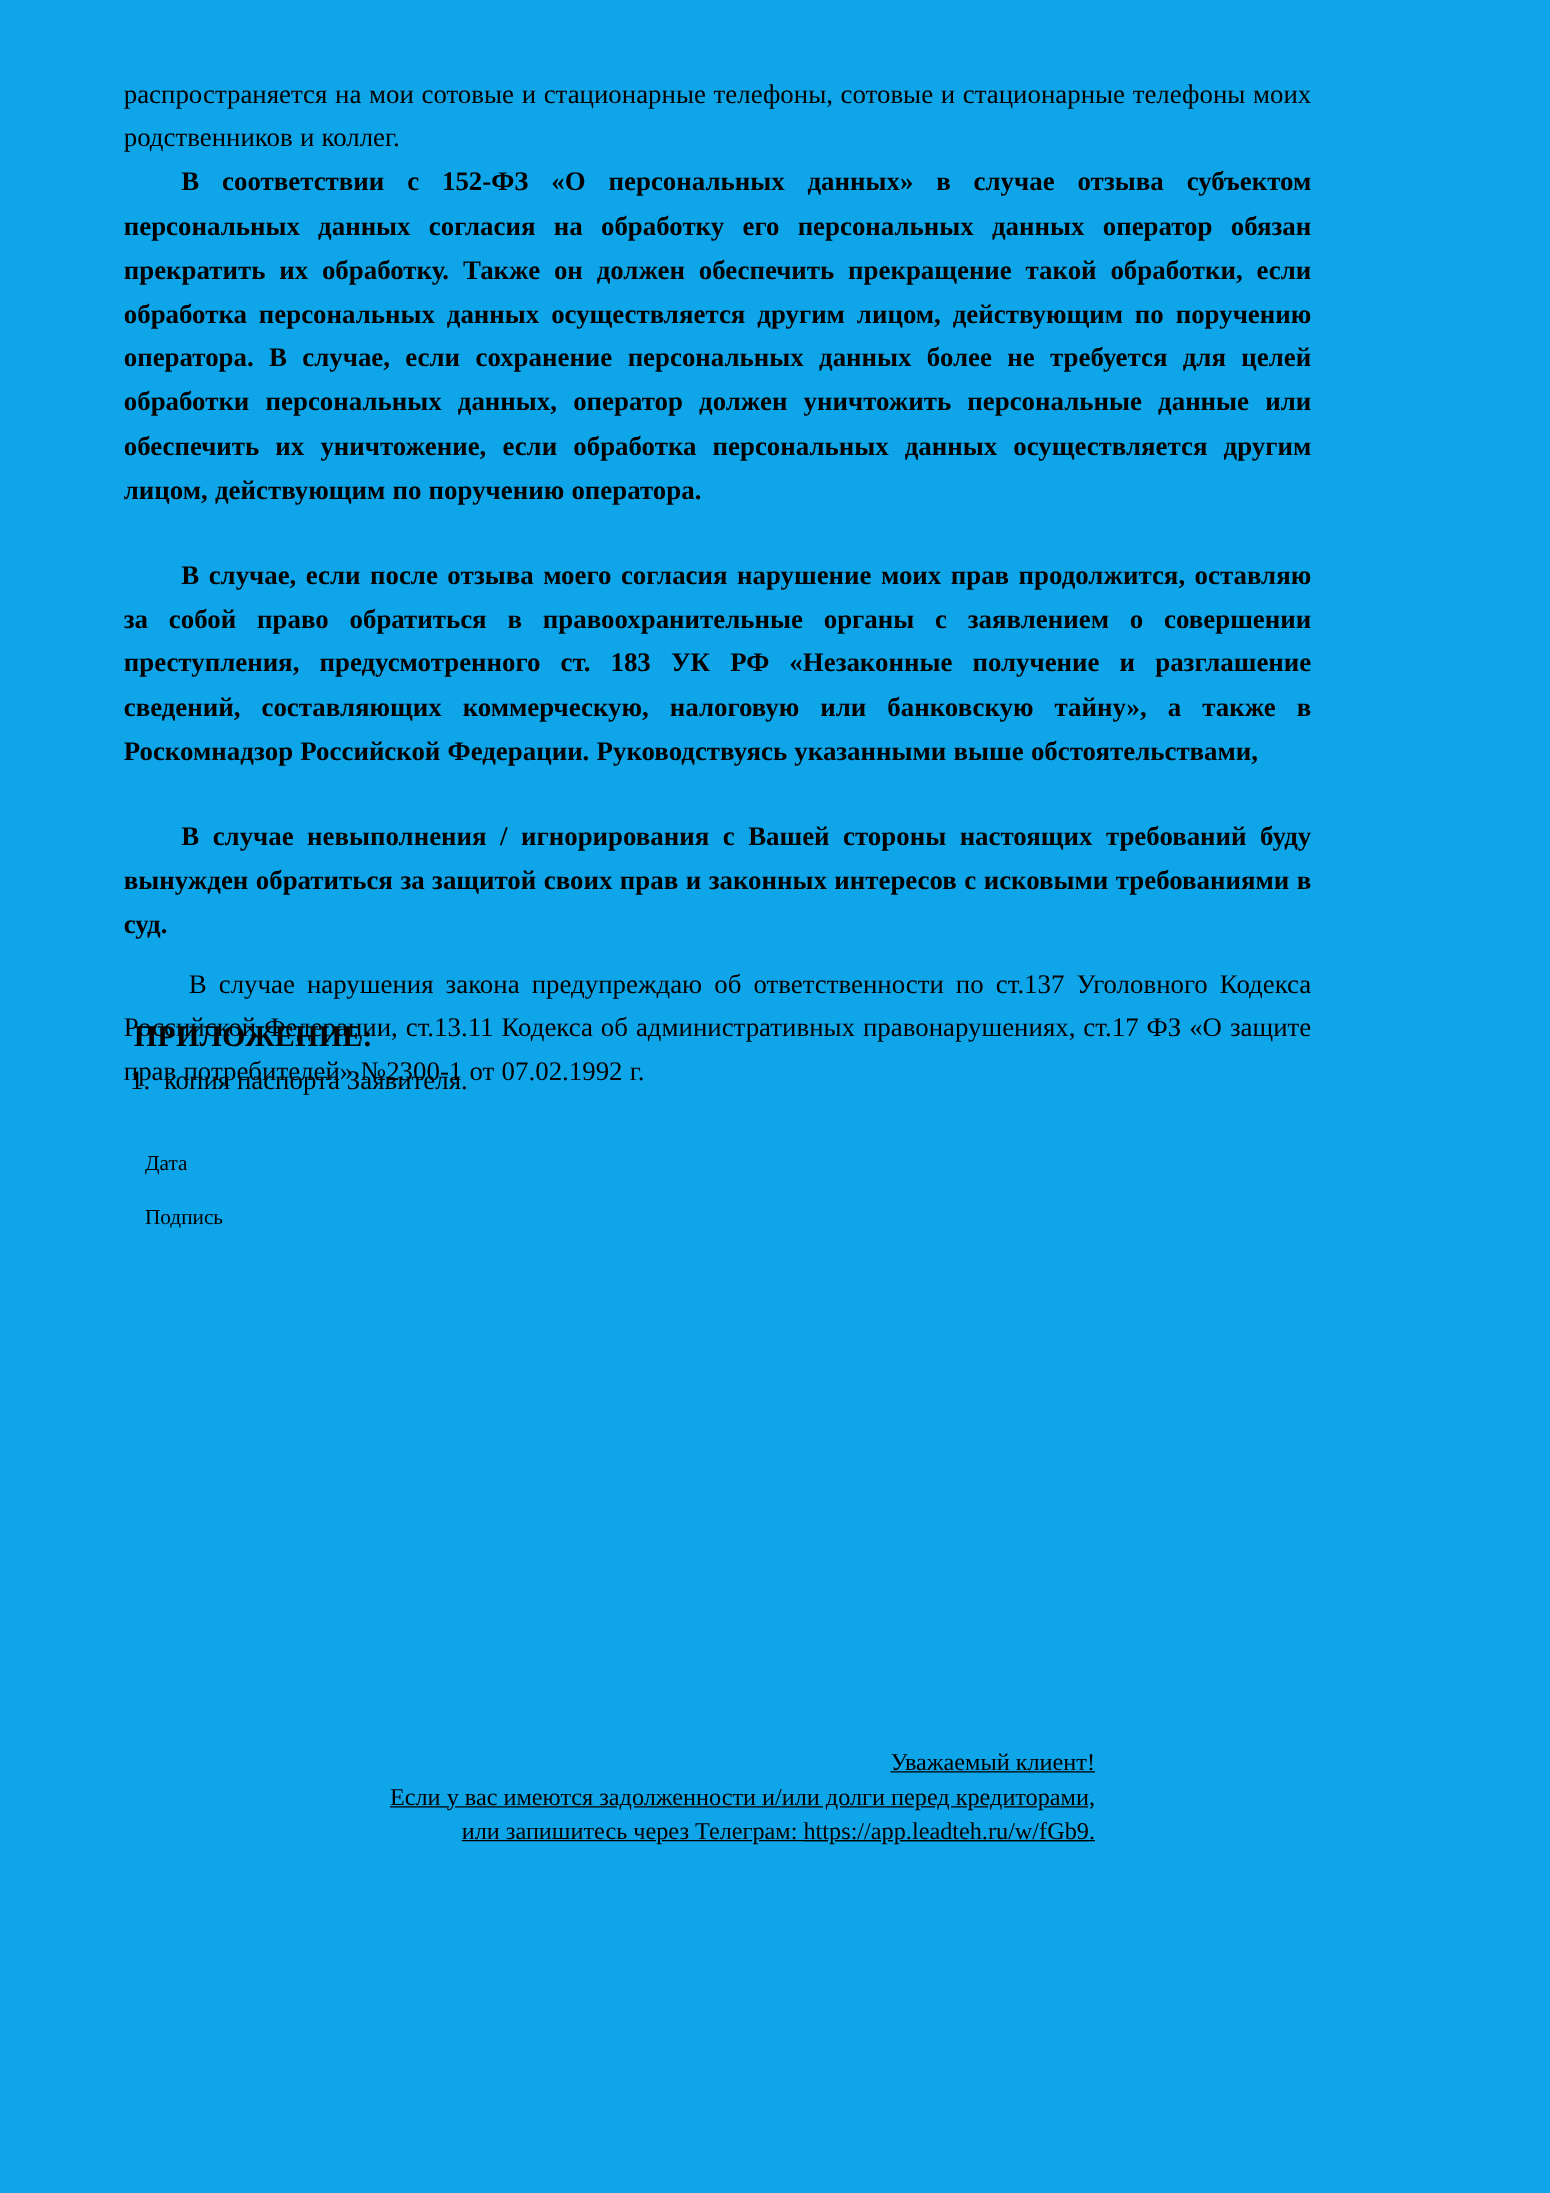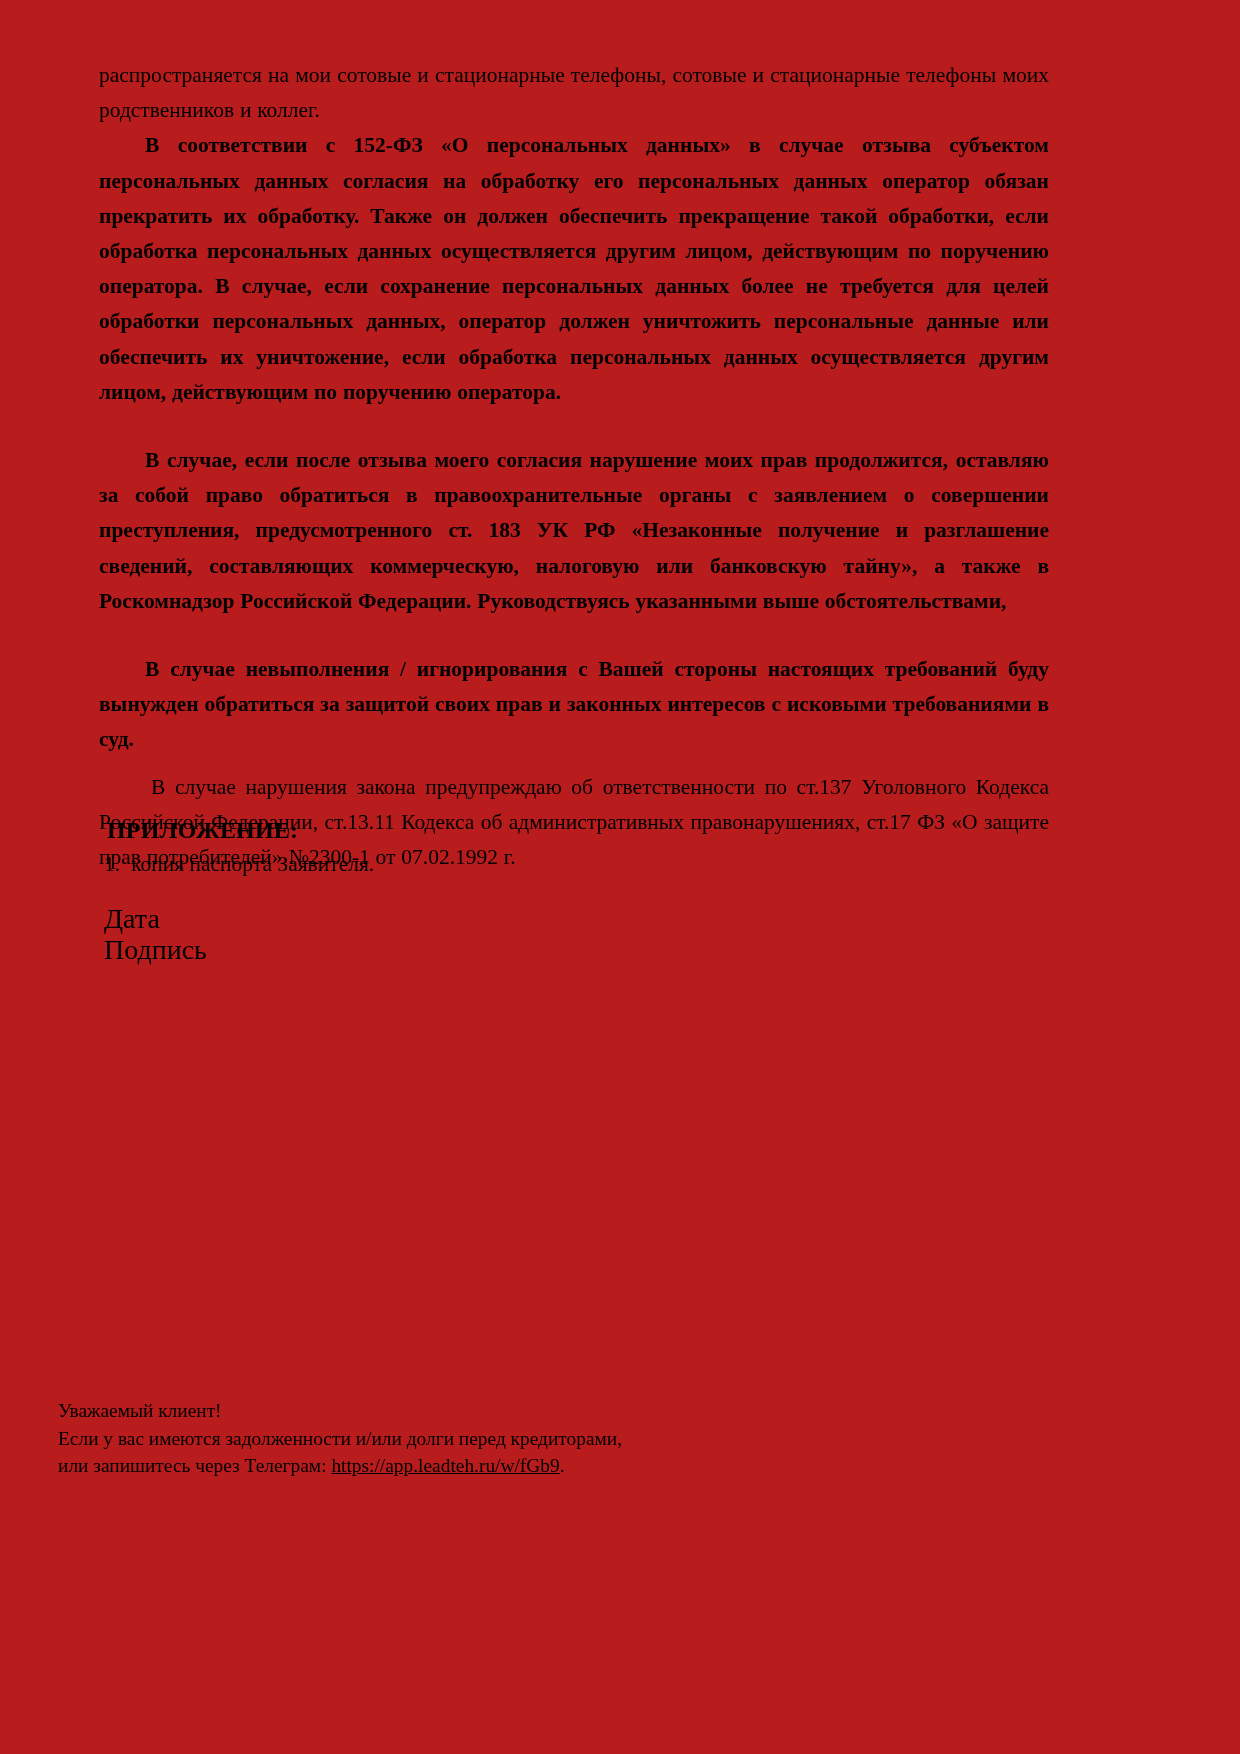--- a/index.html
+++ b/index.html
@@ -15,21 +15,21 @@
     color: #000000;
     overflow: hidden;
   }
 
   .page {
     position: absolute;
     left: 0;
     top: 0;
     width: 1240px;
     height: 1754px;
-    background: #b91c1c;
+    background: #0ea5e9;
   }
 
   
   .body-col {
     position: absolute;
     left: 99px;
     top: 58px;
     width: 950px;
   }
 
@@ -82,39 +82,40 @@
   .attach-num { }
   .attach-text { }
 
   .sign-block {
     position: absolute;
     left: 104px;
     top: 903px;
     width: 400px;
   }
   .sign-line {
-    font-size: 28px;
+    font-size: 17px;
     line-height: 31px;
-    margin: 0;
+    margin: 12px;
   }
 
   
   .footer {
     position: absolute;
     left: 0;
     top: 1397px;
     width: 1240px;
     height: 200px;
   }
   .footer-text {
     position: absolute;
     left: 58px;
     top: 0;
     width: 818px;
-    text-align: left;
+    text-align: right;
+    text-decoration: underline;
   }
   .footer-line {
     font-size: 19.4px;
     line-height: 27.6px;
     margin: 0;
     white-space: nowrap;
   }
   .footer-link {
     text-decoration: underline;
     color: #000000;

